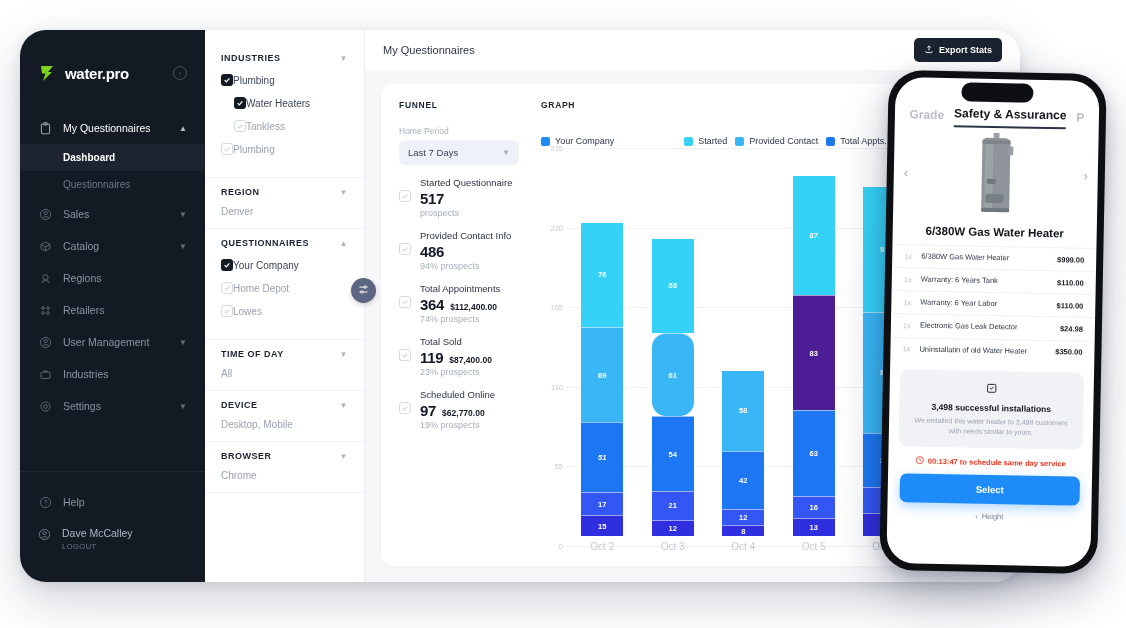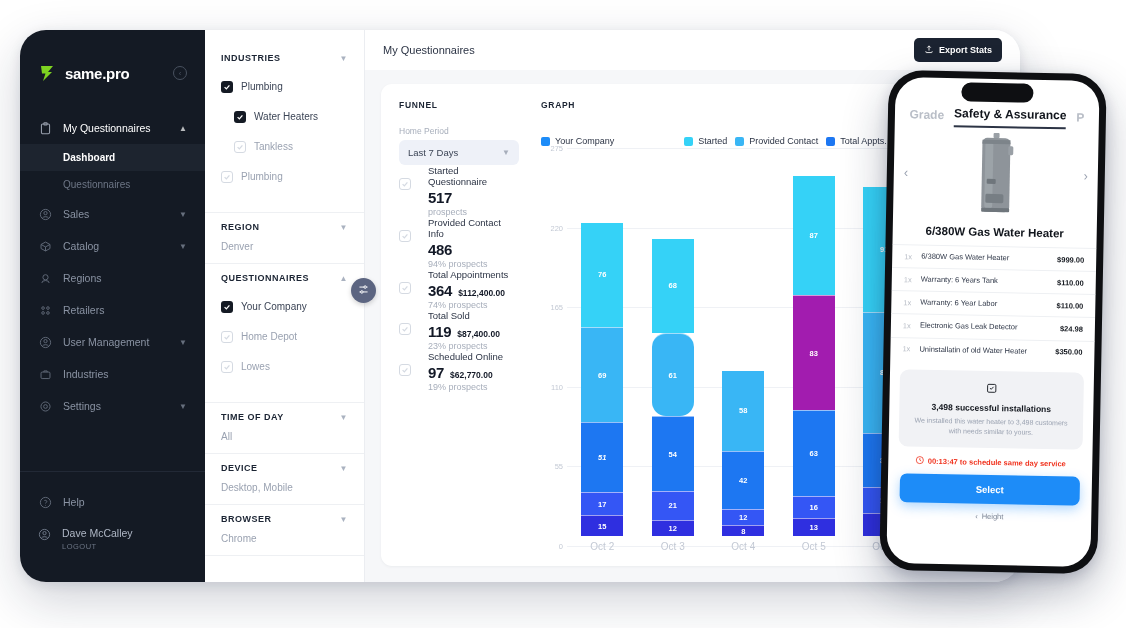--- a/index.html
+++ b/index.html
@@ -84,21 +84,21 @@
   }
   .fgroup { padding: 9px 16px 11px 16px; border-bottom: 1px solid #eef0f3; }
   .fgroup:last-child { border-bottom: none; }
   .fhead {
     display: flex; align-items: center; justify-content: space-between;
     font-size: 9px; font-weight: bold; color: #1b2433; letter-spacing: .5px;
     margin-bottom: 9px; cursor: pointer;
   }
   .fhead .chev { color: #aab2c0; font-size: 8px; }
   .fval { color: #9aa2b1; font-size: 10px; }
-  .chk-row { display: flex; gap: 8px; margin: 18px 0; cursor: pointer; }
+  .chk-row { display: flex; align-items: center; margin: 11px 0; cursor: pointer; }
   .chk-row.indent { padding-left: 13px; }
   .cbox {
     width: 12px; height: 12px; border-radius: 3px; flex: 0 0 12px;
     display: flex; align-items: center; justify-content: center;
   }
   .cbox.on { background: #141a24; }
   .cbox.off { background: #fff; border: 1px solid #d5dae2; }
   .cbox svg { display:block; }
   .chk-label { color: #3c4556; font-size: 10px; }
   .chk-row .cbox.off + .chk-label { color: #9aa2b1; }
@@ -133,21 +133,21 @@
   
   .funnel { width: 152px; flex: 0 0 152px; padding: 0 14px 0 18px; }
   .sect-title { font-size: 8.5px; font-weight: bold; letter-spacing: .7px; color: #1b2433; }
   .tp-label { font-size: 8.5px; color: #a7aebb; margin-top: 16px; margin-bottom: 4px; }
   .tp-select {
     background: #eef1f8; border-radius: 6px; height: 25px;
     display: flex; align-items: center; justify-content: space-between;
     padding: 0 9px; font-size: 9.5px; color: #3c4556; cursor: pointer;
   }
   .tp-select .chev { color: #a7aebb; font-size: 8px; }
-  .fstat { display: flex; gap: 17px; margin-top: 0; align-items: flex-start; }
+  .fstat { display: flex; gap: 9px; margin-top: 12px; align-items: flex-start; }
   .fstat .cbox { margin-top: 13px; }
   .fstat-label { font-size: 9.5px; color: #2c3445; }
   .fstat-main { display: flex; align-items: baseline; gap: 6px; margin: 2px 0 1px; }
   .fstat-num { font-size: 15px; font-weight: bold; color: #121826; letter-spacing: -.3px; }
   .fstat-money { font-size: 8.5px; font-weight: bold; color: #121826; }
   .fstat-sub { font-size: 9px; color: #a7aebb; }
 
   
   .graph { flex: 1; padding: 0 14px 0 8px; display: flex; flex-direction: column; min-width: 0; justify-content: flex-end; }
   .legend { display: flex; align-items: center; gap: 8px; margin-top: 26px; flex-wrap: nowrap; overflow: hidden; }
@@ -259,21 +259,21 @@
 <div class="app-window">
 
   <aside class="sidebar">
     <div class="brand">
       <div class="brand-left">
         <span class="brand-mark">
           <svg width="19" height="19" viewBox="0 0 19 19">
               <path d="M3 2 L15 2 L10 8 L14 8 L5 17 L7.5 9.5 L4 9.5 Z" fill="#7ed321"></path>
             </svg>
         </span>
-        <span class="brand-text">same.pro</span>
+        <span class="brand-text">water.pro</span>
       </div>
       <span class="collapse-btn">‹</span>
     </div>
 
     <nav class="nav">
       <div class="nav-item active">
         <span class="ico">
           <svg width="13" height="13" viewBox="0 0 16 16" fill="none" stroke="#aeb6c4" stroke-width="1.3">
               <rect x="3" y="2.5" width="10" height="12" rx="1.6"></rect>
               <rect x="6" y="1" width="4" height="2.6" rx=".8"></rect>
@@ -672,21 +672,21 @@
                     <div class="seg" style="background: rgb(47, 47, 224); height: 5.55556%;">12</div>
                   </div>
                   <div class="bar" style="height: 66.1818%;">
                     <div class="seg" style="background: rgb(57, 182, 245); height: 31.8681%;">58</div>
                     <div class="seg" style="background: rgb(29, 119, 242); height: 23.0769%;">42</div>
                     <div class="seg" style="background: rgb(52, 86, 245); height: 6.59341%;">12</div>
                     <div class="seg" style="background: rgb(47, 47, 224); height: 4.3956%;">8</div>
                   </div>
                   <div class="bar" style="height: 95.2727%;">
                     <div class="seg" style="background: rgb(53, 210, 247); height: 33.2061%;">87</div>
-                    <div class="seg" style="background: #a21caf; height: 31.6794%;">83</div>
+                    <div class="seg" style="background: #4c1d95; height: 31.6794%;">83</div>
                     <div class="seg" style="background: rgb(29, 119, 242); height: 24.0458%;">63</div>
                     <div class="seg" style="background: rgb(52, 86, 245); height: 6.10687%;">16</div>
                     <div class="seg" style="background: rgb(47, 47, 224); height: 4.96183%;">13</div>
                   </div>
                   <div class="bar" style="height: 92.3636%;">
                     <div class="seg" style="background: rgb(53, 210, 247); height: 35.8268%;">91</div>
                     <div class="seg" style="background: rgb(57, 182, 245); height: 34.6457%;">88</div>
                     <div class="seg" style="background: rgb(29, 119, 242); height: 15.3543%;">39</div>
                     <div class="seg" style="background: rgb(52, 86, 245); height: 7.48031%;">19</div>
                     <div class="seg" style="background: rgb(47, 47, 224); height: 6.69291%;">17</div>

